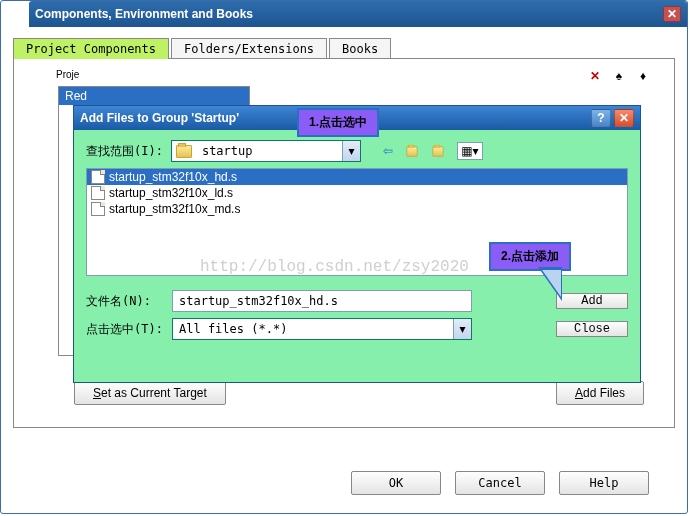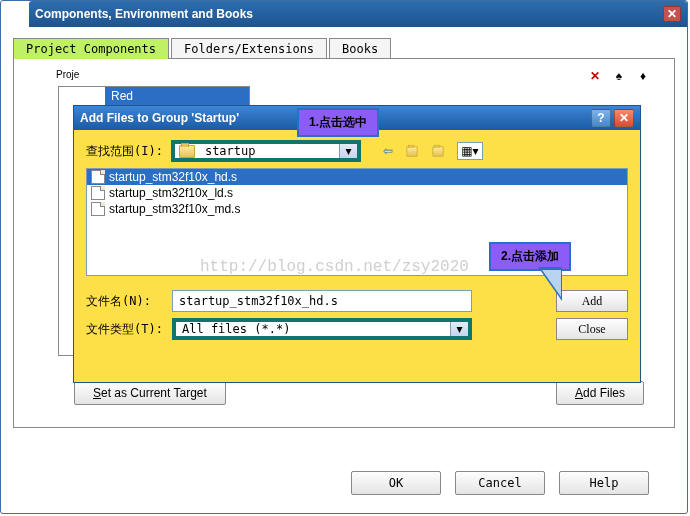--- a/index.html
+++ b/index.html
@@ -12,60 +12,60 @@
 
 .tabs-row { display: flex; padding: 10px 12px 0 12px; }
 .tab { padding: 3px 12px; border: 1px solid #888; border-bottom: none; background: #f5f5f5; margin-right: 2px; position: relative; top: 1px; cursor: pointer; font-family: "SimSun", monospace; }
 .tab.active { background: #bef264; z-index: 3; }
 .tab-content { margin: 0 12px 10px 12px; border: 1px solid #888; height: 370px; position: relative; background: #fff; padding: 12px; }
 
 .left-headers { position: absolute; left: 42px; top: 10px; display: flex; gap: 150px; }
 .hdr-label { font-size: 10px; }
 
 .groups-list { position: absolute; left: 44px; top: 27px; width: 192px; height: 270px; border: 1px solid #888; background: #fff; }
-.groups-list .item { padding: 2px 6px; margin-left: 46px; }
+.groups-list .item { padding: 2px 6px; }
 .groups-list .item.selected { background: #2a6fc3; color: #fff; }
 
 .right-icons { position: absolute; right: 22px; top: 8px; display: flex; gap: 6px; align-items: center; }
 .icon-btn { width: 18px; height: 18px; display: flex; align-items: center; justify-content: center; cursor: pointer; }
 
 .bottom-btns { position: absolute; left: 60px; bottom: 22px; right: 30px; display: flex; }
 .btn { padding: 4px 18px; border: 1px solid #888; background: linear-gradient(#fefefe, #e4e4e4); cursor: pointer; border-radius: 2px; }
 
 .ok-row { position: absolute; bottom: 18px; left: 0; right: 0; display: flex; justify-content: flex-end; gap: 14px; padding: 0 38px; }
 .ok-row .btn { min-width: 90px; text-align: center; font-family: "SimSun", monospace; }
 
 
-.inner-dialog { position: absolute; left: 73px; top: 105px; width: 568px; height: 278px; border: 1px solid #1d5490; background: #fde047; z-index: 20; }
+.inner-dialog { position: absolute; left: 73px; top: 105px; width: 568px; height: 278px; border: 1px solid #1d5490; background: #86efac; z-index: 20; }
 .inner-titlebar { height: 24px; background: linear-gradient(#3d85d6, #195aa3); color: #fff; display: flex; align-items: center; padding: 0 6px; }
 .inner-titlebar-text { flex: 1; font-weight: bold; }
 .tb-btn { width: 20px; height: 18px; margin-left: 3px; border-radius: 2px; display: flex; align-items: center; justify-content: center; font-weight: bold; cursor: pointer; border: 1px solid rgba(0,0,0,.3); }
 .tb-help { background: linear-gradient(#7db3e8, #4a87c7); color: #fff; }
 .tb-close { background: linear-gradient(#f58b6e, #d94f2e); color: #fff; }
 
 .inner-body { padding: 10px 12px; position: relative; height: calc(100% - 24px); }
 .row { display: flex; align-items: center; margin-bottom: 6px; gap: 8px; }
 .row-label { font-family: "SimSun", monospace; white-space: nowrap; }
-.combo { display: flex; align-items: center; border: 4px solid #0f766e; background: #fff; height: 22px; }
+.combo { display: flex; align-items: center; border: 1px solid #0f766e; background: #fff; height: 22px; }
 .combo-text { padding: 0 6px; flex: 1; font-family: "SimSun", monospace; }
 .combo-arrow { width: 18px; height: 100%; background: linear-gradient(#e4ecf7, #c2d6ef); border-left: 1px solid #7f9db9; display: flex; align-items: center; justify-content: center; }
 .folder-icon { width: 16px; height: 13px; background: linear-gradient(#fceb9c, #e8c254); border: 1px solid #c9a536; border-radius: 1px; margin-right: 4px; position: relative; }
 .folder-icon::before { content: ""; position: absolute; top: -3px; left: 1px; width: 6px; height: 3px; background: #e8c254; border: 1px solid #c9a536; border-bottom: none; border-radius: 1px 1px 0 0; }
 
 .toolbar-icons { display: flex; gap: 8px; align-items: center; margin-left: 10px; }
 .ti { width: 18px; height: 18px; display: flex; align-items: center; justify-content: center; cursor: pointer; }
 
 .file-list { border: 1px solid #7f9db9; background: #fff; height: 108px; width: 100%; overflow: auto; }
 .file-item { display: flex; align-items: center; padding: 1px 4px; gap: 4px; cursor: pointer; }
 .file-item.selected { background: #2a6fc3; color: #fff; }
 .file-icon { width: 14px; height: 14px; background: #fff; border: 1px solid #888; position: relative; flex-shrink: 0; }
 .file-icon::before { content: ""; position: absolute; right: -1px; top: -1px; width: 4px; height: 4px; background: #ece9d8; border-left: 1px solid #888; border-bottom: 1px solid #888; }
 
 .field-box { border: 1px solid #7f9db9; background: #fff; padding: 3px 6px; font-family: "SimSun", monospace; height: 22px; }
-.btn2 { border: 1px solid #888; background: linear-gradient(#fefefe, #e4e4e4); width: 72px; height: 22px; text-align: center; cursor: pointer; font-family: Liberation Serif, serif; display: flex; align-items: center; justify-content: center; }
+.btn2 { border: 1px solid #888; background: linear-gradient(#fefefe, #e4e4e4); width: 72px; height: 16px; text-align: center; cursor: pointer; font-family: Liberation Mono, monospace; display: flex; align-items: center; justify-content: center; }
 
 
 .callout { position: absolute; background: #8b5cf6; border: 2px solid #2a6fc3; padding: 4px 10px; font-weight: bold; font-family: "SimSun", sans-serif; z-index: 30; }
 .callout-tail { position: absolute; width: 0; height: 0; }
 .callout1 { left: 297px; top: 108px; }
 .callout1-tail { left: 298px; top: 134px; border-top: 30px solid #2a6fc3; border-left: 0 solid transparent; border-right: 22px solid transparent; }
 .callout1-tail::after { content: ""; position: absolute; left: 2px; top: -28px; border-top: 24px solid #b9d4f0; border-right: 17px solid transparent; }
 .callout2 { left: 489px; top: 242px; }
 .callout2-tail { left: 538px; top: 267px; border-top: 34px solid #2a6fc3; border-left: 24px solid transparent; border-right: 0 solid transparent; z-index: 30; }
 .callout2-tail::after { content: ""; position: absolute; left: -20px; top: -31px; border-top: 27px solid #b9d4f0; border-left: 19px solid transparent; }
@@ -160,21 +160,21 @@
 
     <div style="height:14px"></div>
 
     <div class="row">
       <span class="row-label" style="width:78px">文件名(N):</span>
       <div class="field-box" style="width:300px">startup_stm32f10x_hd.s</div>
       <div style="flex:1"></div>
       <div class="btn2">Add</div>
     </div>
     <div class="row">
-      <span class="row-label" style="width:78px">文件类型(T):</span>
+      <span class="row-label" style="width:78px">点击选中(T):</span>
       <div class="combo" style="width:300px">
         <span class="combo-text">All files (*.*)</span>
         <div class="combo-arrow">▾</div>
       </div>
       <div style="flex:1"></div>
       <div class="btn2">Close</div>
     </div>
   </div>
 </div>
 

